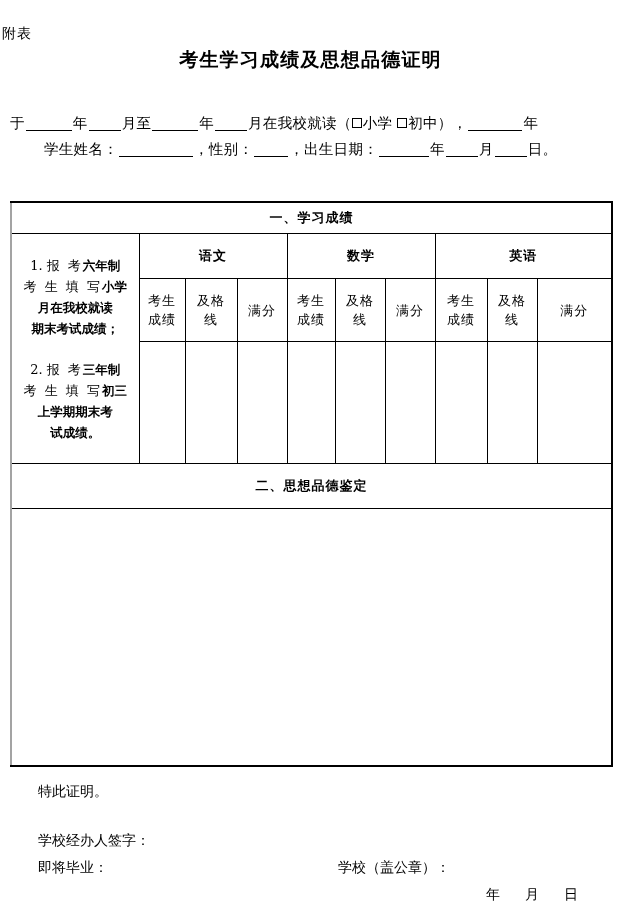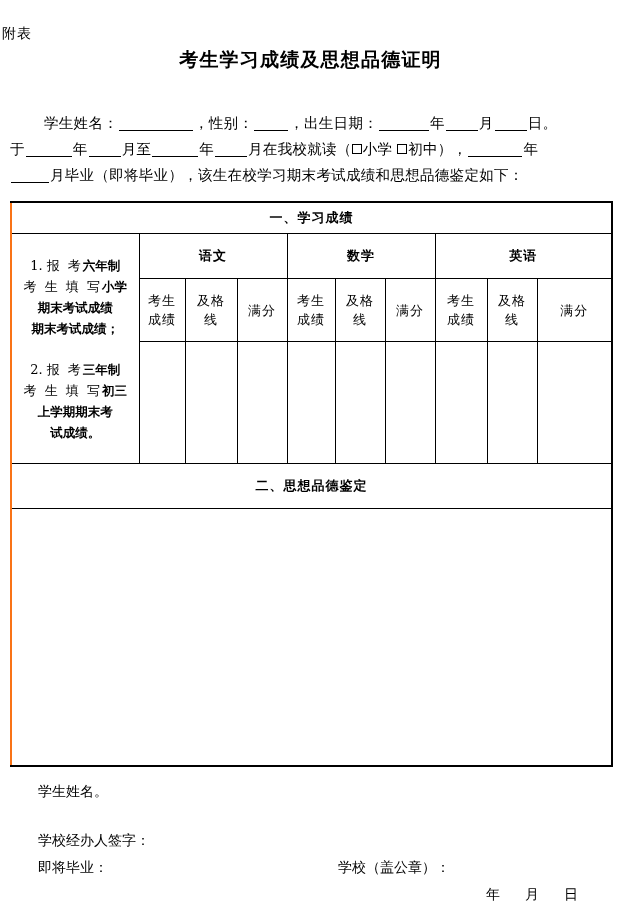--- a/index.html
+++ b/index.html
@@ -99,21 +99,21 @@
     table-layout: fixed;
   }
   .form-table td {
     border: 1px solid #000;
     padding: 0;
     text-align: center;
     vertical-align: middle;
     font-family: "DejaVu Serif", "Liberation Serif", serif;
     font-size: 13px;
   }
-  .form-table td.outer-l { border-left: 2px solid #f97316; }
+  .form-table td.outer-l { border-left: 2px solid #a3a3a3; }
   .form-table td.outer-r { border-right: 2px solid #000; }
   .form-table tr.top-row td { border-top: 2px solid #000; }
   .form-table tr.bottom-row td { border-bottom: 2px solid #000; }
 
   .section-head {
     height: 30px;
     font-family: "DejaVu Sans", "Liberation Sans", sans-serif;
     font-weight: bold;
     font-size: 15px;
     letter-spacing: 1px;
@@ -178,25 +178,24 @@
 </head>
 <body>
 
 <div class="page">
 
   <div class="attach-label">附表</div>
 
   <div class="doc-title">考生学习成绩及思想品德证明</div>
 
   <div class="intro">
+    <div class="line"><span>于</span><span class="blank b-y2"></span><span>年</span><span class="blank b-m2"></span><span>月至</span><span class="blank b-y2"></span><span>年</span><span class="blank b-m2"></span><span>月在我校就读（</span><span class="cbox"></span><span>小学</span>&nbsp;<span class="cbox"></span><span>初中</span><span>），</span><span class="blank b-grad-y"></span><span>年</span></div>
+
     <div class="line line1"><span>学生姓名：</span><span class="blank b-name"></span><span>，性别：</span><span class="blank b-sex"></span><span>，出生日期：</span><span class="blank b-year"></span><span>年</span><span class="blank b-month"></span><span>月</span><span class="blank b-day"></span><span>日。</span></div>
 
-    <div class="line"><span>于</span><span class="blank b-y2"></span><span>年</span><span class="blank b-m2"></span><span>月至</span><span class="blank b-y2"></span><span>年</span><span class="blank b-m2"></span><span>月在我校就读（</span><span class="cbox"></span><span>小学</span>&nbsp;<span class="cbox"></span><span>初中</span><span>），</span><span class="blank b-grad-y"></span><span>年</span></div>
-
-    <div class="line"><span class="blank b-grad-m"></span><span>月毕业（即将毕业），该生在校学习期末考试成绩和思想品德鉴定如下：</span></div>
   </div>
 
   <table class="form-table">
     <colgroup>
       <col style="width:128px">
       <col style="width:46px">
         <col style="width:52px">
         <col style="width:50px">
       <col style="width:48px">
         <col style="width:50px">
@@ -208,21 +207,21 @@
 
     <tbody>
         <tr class="top-row">
       <td class="section-head outer-l outer-r" colspan="10">一、学习成绩</td>
     </tr>
 
     <tr>
       <td class="note-cell outer-l" rowspan="3">
         <p><span>1.</span> <span class="sp">报 考</span><b>六年制</b></p>
         <p><span class="sp">考 生 填 写</span><b>小学</b></p>
-        <p><b>期末考试成绩</b></p>
+        <p><b>月在我校就读</b></p>
         <p><b>期末考试成绩；</b></p>
         <p class="gap"><span>2.</span> <span class="sp">报 考</span><b>三年制</b></p>
         <p><span class="sp">考 生 填 写</span><b>初三</b></p>
         <p><b>上学期期末考</b></p>
         <p><b>试成绩。</b></p>
       </td>
       <td class="subject-cell" colspan="3">语文</td>
       <td class="subject-cell" colspan="3">数学</td>
       <td class="subject-cell outer-r" colspan="3">英语</td>
     </tr>
@@ -273,20 +272,20 @@
       <td class="section-head moral-head outer-l outer-r" colspan="10">二、思想品德鉴定</td>
     </tr>
 
     <tr class="moral-body bottom-row">
       <td class="outer-l outer-r" colspan="10"></td>
     </tr>
   </tbody>
     </table>
 
   <div class="footer">
-    <div class="f-certify">学生姓名。</div>
+    <div class="f-certify">特此证明。</div>
     <div class="f-sign">学校经办人签字：</div>
     <div class="f-phone">即将毕业：</div>
     <div class="f-school">学校（盖公章）：</div>
     <div class="f-date"><span>年</span><span>月</span><span>日</span></div>
   </div>
 
 </div>
 
 </body></html>

